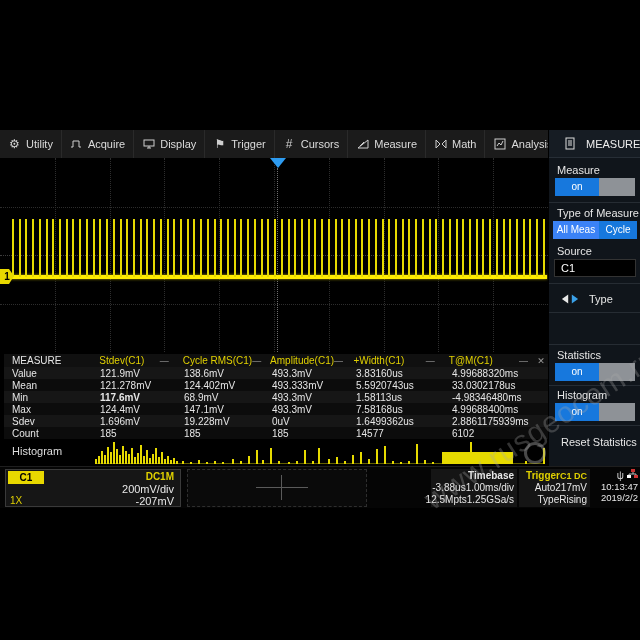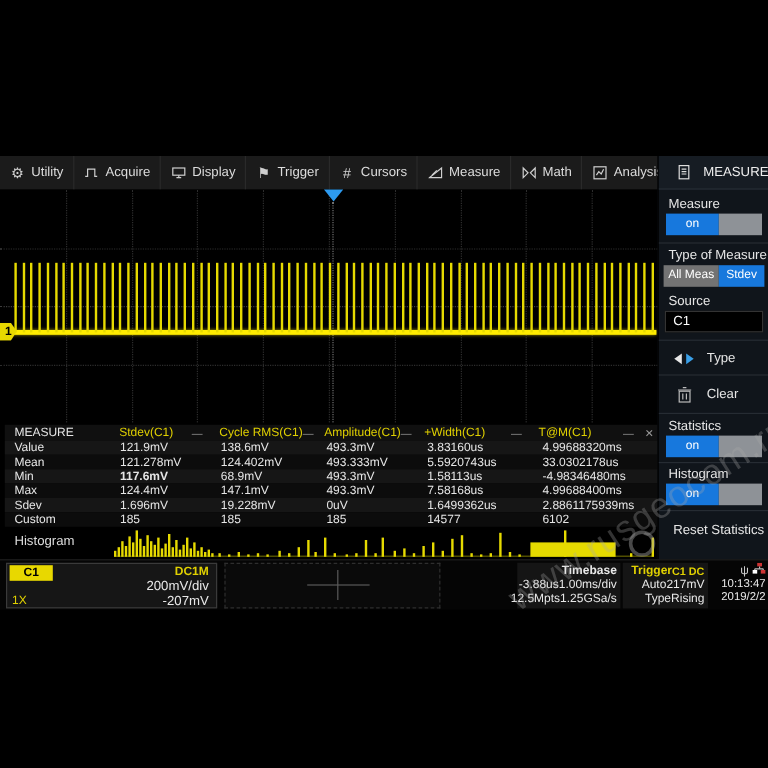--- a/index.html
+++ b/index.html
@@ -68,21 +68,21 @@
 
   
   .panel { position:absolute; left:548px; top:0; width:92px; height:336px; background:#10151b; border-left:1px solid #000; color:#e6e6e6; font-size:11px; }
   .panel-header { position:absolute; left:0; top:0; width:92px; height:28px; background:#161c23; display:flex; align-items:center; gap:7px; padding-left:12px; border-bottom:1px solid #272e36; font-size:11px; color:#eee; }
   .p-label { position:absolute; left:8px; font-size:11px; }
   .p-div { position:absolute; left:0; width:92px; border-top:1px solid #262c33; }
   .toggle { position:absolute; left:6px; width:80px; height:18px; display:flex; }
   .tg-on { width:44px; background:#1778dd; color:#fff; font-size:10px; text-align:center; line-height:18px; }
   .tg-off { width:36px; background:#8e9297; }
   .seg { position:absolute; left:4px; width:84px; height:18px; display:flex; font-size:10px; text-align:center; line-height:18px; }
-  .seg .s1 { width:46px; background:#737373; color:#fff; }
+  .seg .s1 { width:46px; background:#3b82f6; color:#fff; }
   .seg .s2 { width:38px; background:#1778dd; color:#fff; }
   .src-field { position:absolute; left:5px; width:82px; height:18px; background:#000; border:1px solid #333; color:#fff; font-size:11px; line-height:17px; padding-left:6px; }
   .p-row { position:absolute; left:0; width:92px; display:flex; align-items:center; gap:10px; padding-left:12px; cursor:default; }
   .p-ic { width:18px; height:16px; display:inline-flex; align-items:center; justify-content:center; }
 </style>
 </head>
 <body>
 
 <div class="screen">
   <div class="scope">
@@ -309,21 +309,21 @@
         </div>
         <div class="t-row">
           <div class="t-cell" style="width: 88px;">Sdev</div>
           <div class="t-cell" style="width: 84px;">1.696mV</div>
           <div class="t-cell" style="width: 88px;">19.228mV</div>
           <div class="t-cell" style="width: 84px;">0uV</div>
           <div class="t-cell" style="width: 96px;">1.6499362us</div>
           <div class="t-cell" style="width: 94px;">2.8861175939ms</div>
         </div>
         <div class="t-row">
-          <div class="t-cell" style="width: 88px;">Custom</div>
+          <div class="t-cell" style="width: 88px;">Count</div>
           <div class="t-cell" style="width: 84px;">185</div>
           <div class="t-cell" style="width: 88px;">185</div>
           <div class="t-cell" style="width: 84px;">185</div>
           <div class="t-cell" style="width: 96px;">14577</div>
           <div class="t-cell" style="width: 94px;">6102</div>
         </div>
       </div>
 
     <div class="hist-row" id="histrow">
       <div class="hist-label">Histogram</div>
@@ -410,50 +410,38 @@
       <div class="p-label" style="top:34px">Measure</div>
       <div class="toggle" style="top:48px">
         <div class="tg-on">on</div>
         <div class="tg-off"></div>
       </div>
 
       <div class="p-div" style="top:72px"></div>
       <div class="p-label" style="top:77px">Type of Measure</div>
       <div class="seg" style="top:91px">
         <div class="s1">All Meas</div>
-        <div class="s2">Stdev</div>
+        <div class="s2">Cycle</div>
       </div>
 
       <div class="p-label" style="top:115px">Source</div>
       <div class="src-field" style="top:129px">C1</div>
 
       <div class="p-div" style="top:153px"></div>
       <div class="p-row" style="top:156px; height:26px">
         <span class="p-ic">
             <svg width="20" height="14" viewBox="0 0 20 14">
               <polygon points="1,7 8,2 8,12" fill="#e8e8e8"></polygon>
               <polygon points="19,7 12,2 12,12" fill="#3aa0e8"></polygon>
             </svg>
           </span>
         <span>Type</span>
       </div>
 
       <div class="p-div" style="top:182px"></div>
-      <div class="p-row" style="top:186px; height:26px">
-        <span class="p-ic">
-            <svg width="13" height="14" viewBox="0 0 13 14">
-              <rect x="2" y="4" width="9" height="9" fill="none" stroke="#bbb"></rect>
-              <line x1="1" y1="3" x2="12" y2="3" stroke="#bbb"></line>
-              <line x1="5" y1="1" x2="8" y2="1" stroke="#bbb"></line>
-              <line x1="5" y1="6" x2="5" y2="11" stroke="#bbb"></line>
-              <line x1="8" y1="6" x2="8" y2="11" stroke="#bbb"></line>
-            </svg>
-          </span>
-        <span>Clear</span>
-      </div>
 
       <div class="p-div" style="top:214px"></div>
       <div class="p-label" style="top:219px">Statistics</div>
       <div class="toggle" style="top:233px">
         <div class="tg-on">on</div>
         <div class="tg-off"></div>
       </div>
 
       <div class="p-div" style="top:255px"></div>
       <div class="p-label" style="top:259px">Histogram</div>

